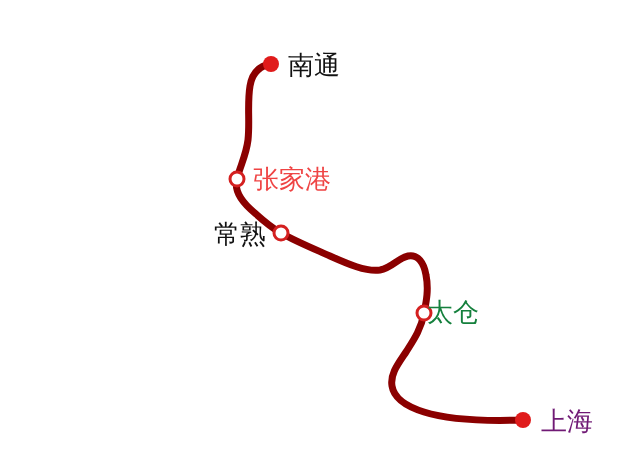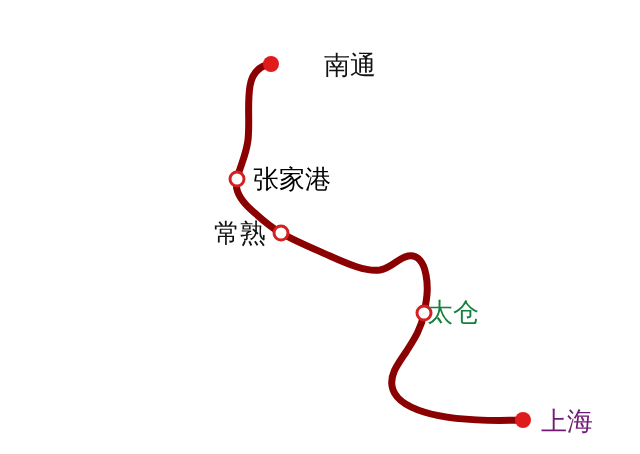--- a/index.html
+++ b/index.html
@@ -37,40 +37,39 @@
     line-height: 1;
     color: #111111;
     white-space: nowrap;
     letter-spacing: 0px;
   }
   .label-right {
     transform: translate(0, -50%);
   }
   .label-left {
     transform: translate(-100%, -50%);
-    font-family: Liberation Serif, serif;
   }
 </style>
 </head>
 <body style="background: rgb(255, 255, 255);">
 
 <div id="map-root" style="background: rgb(255, 255, 255);">
 
   <svg id="route-svg" viewBox="0 0 640 454" xmlns="http://www.w3.org/2000/svg">
     <path id="route-line" fill="none" stroke-linecap="round" stroke-linejoin="round" d="M 271 64 C 258 66 252 74 250 86 C 247 104 250 122 248 140 C 246 156 240 166 237 179 C 233 193 246 206 256 214 C 266 223 274 229 281 233 C 295 241 312 248 330 256 C 348 264 366 272 380 270 C 392 268 398 258 408 256 C 418 254 424 263 426 275 C 429 290 426 303 424 313 C 421 330 413 341 406 352 C 398 364 390 374 392 386 C 394 399 408 407 424 412 C 452 421 494 421 523 420" stroke="#8B0000" stroke-width="7"></path>
     <g id="marker-layer">
         <circle cx="271" cy="64" r="8" fill="#e01b1b" stroke="none"></circle>
         <circle cx="237" cy="179" r="7" fill="#ffffff" stroke="#d42020" stroke-width="3"></circle>
         <circle cx="281" cy="233" r="7" fill="#ffffff" stroke="#d42020" stroke-width="3"></circle>
         <circle cx="424" cy="313" r="7" fill="#ffffff" stroke="#d42020" stroke-width="3"></circle>
         <circle cx="523" cy="420" r="8" fill="#e01b1b" stroke="none"></circle>
       </g>
   </svg>
 
   <div id="label-layer">
-      <div class="station-label label-right" style="left: 288px; top: 65px; color: rgb(17, 17, 17); margin-left: 36px;">南通</div>
-      <div class="station-label label-right" style="left: 253px; top: 179px; color: #000000;">张家港</div>
+      <div class="station-label label-right" style="left: 288px; top: 65px; color: rgb(17, 17, 17);">南通</div>
+      <div class="station-label label-right" style="left: 253px; top: 179px; color: #ef4444;">张家港</div>
       <div class="station-label label-left" style="left: 266px; top: 234px; color: rgb(17, 17, 17);">常熟</div>
       <div class="station-label label-right" style="left: 427px; top: 312px; color: #15803d;">太仓</div>
       <div class="station-label label-right" style="left: 541px; top: 421px; color: #701a75;">上海</div>
     </div>
 
 </div>
 
 </body></html>

